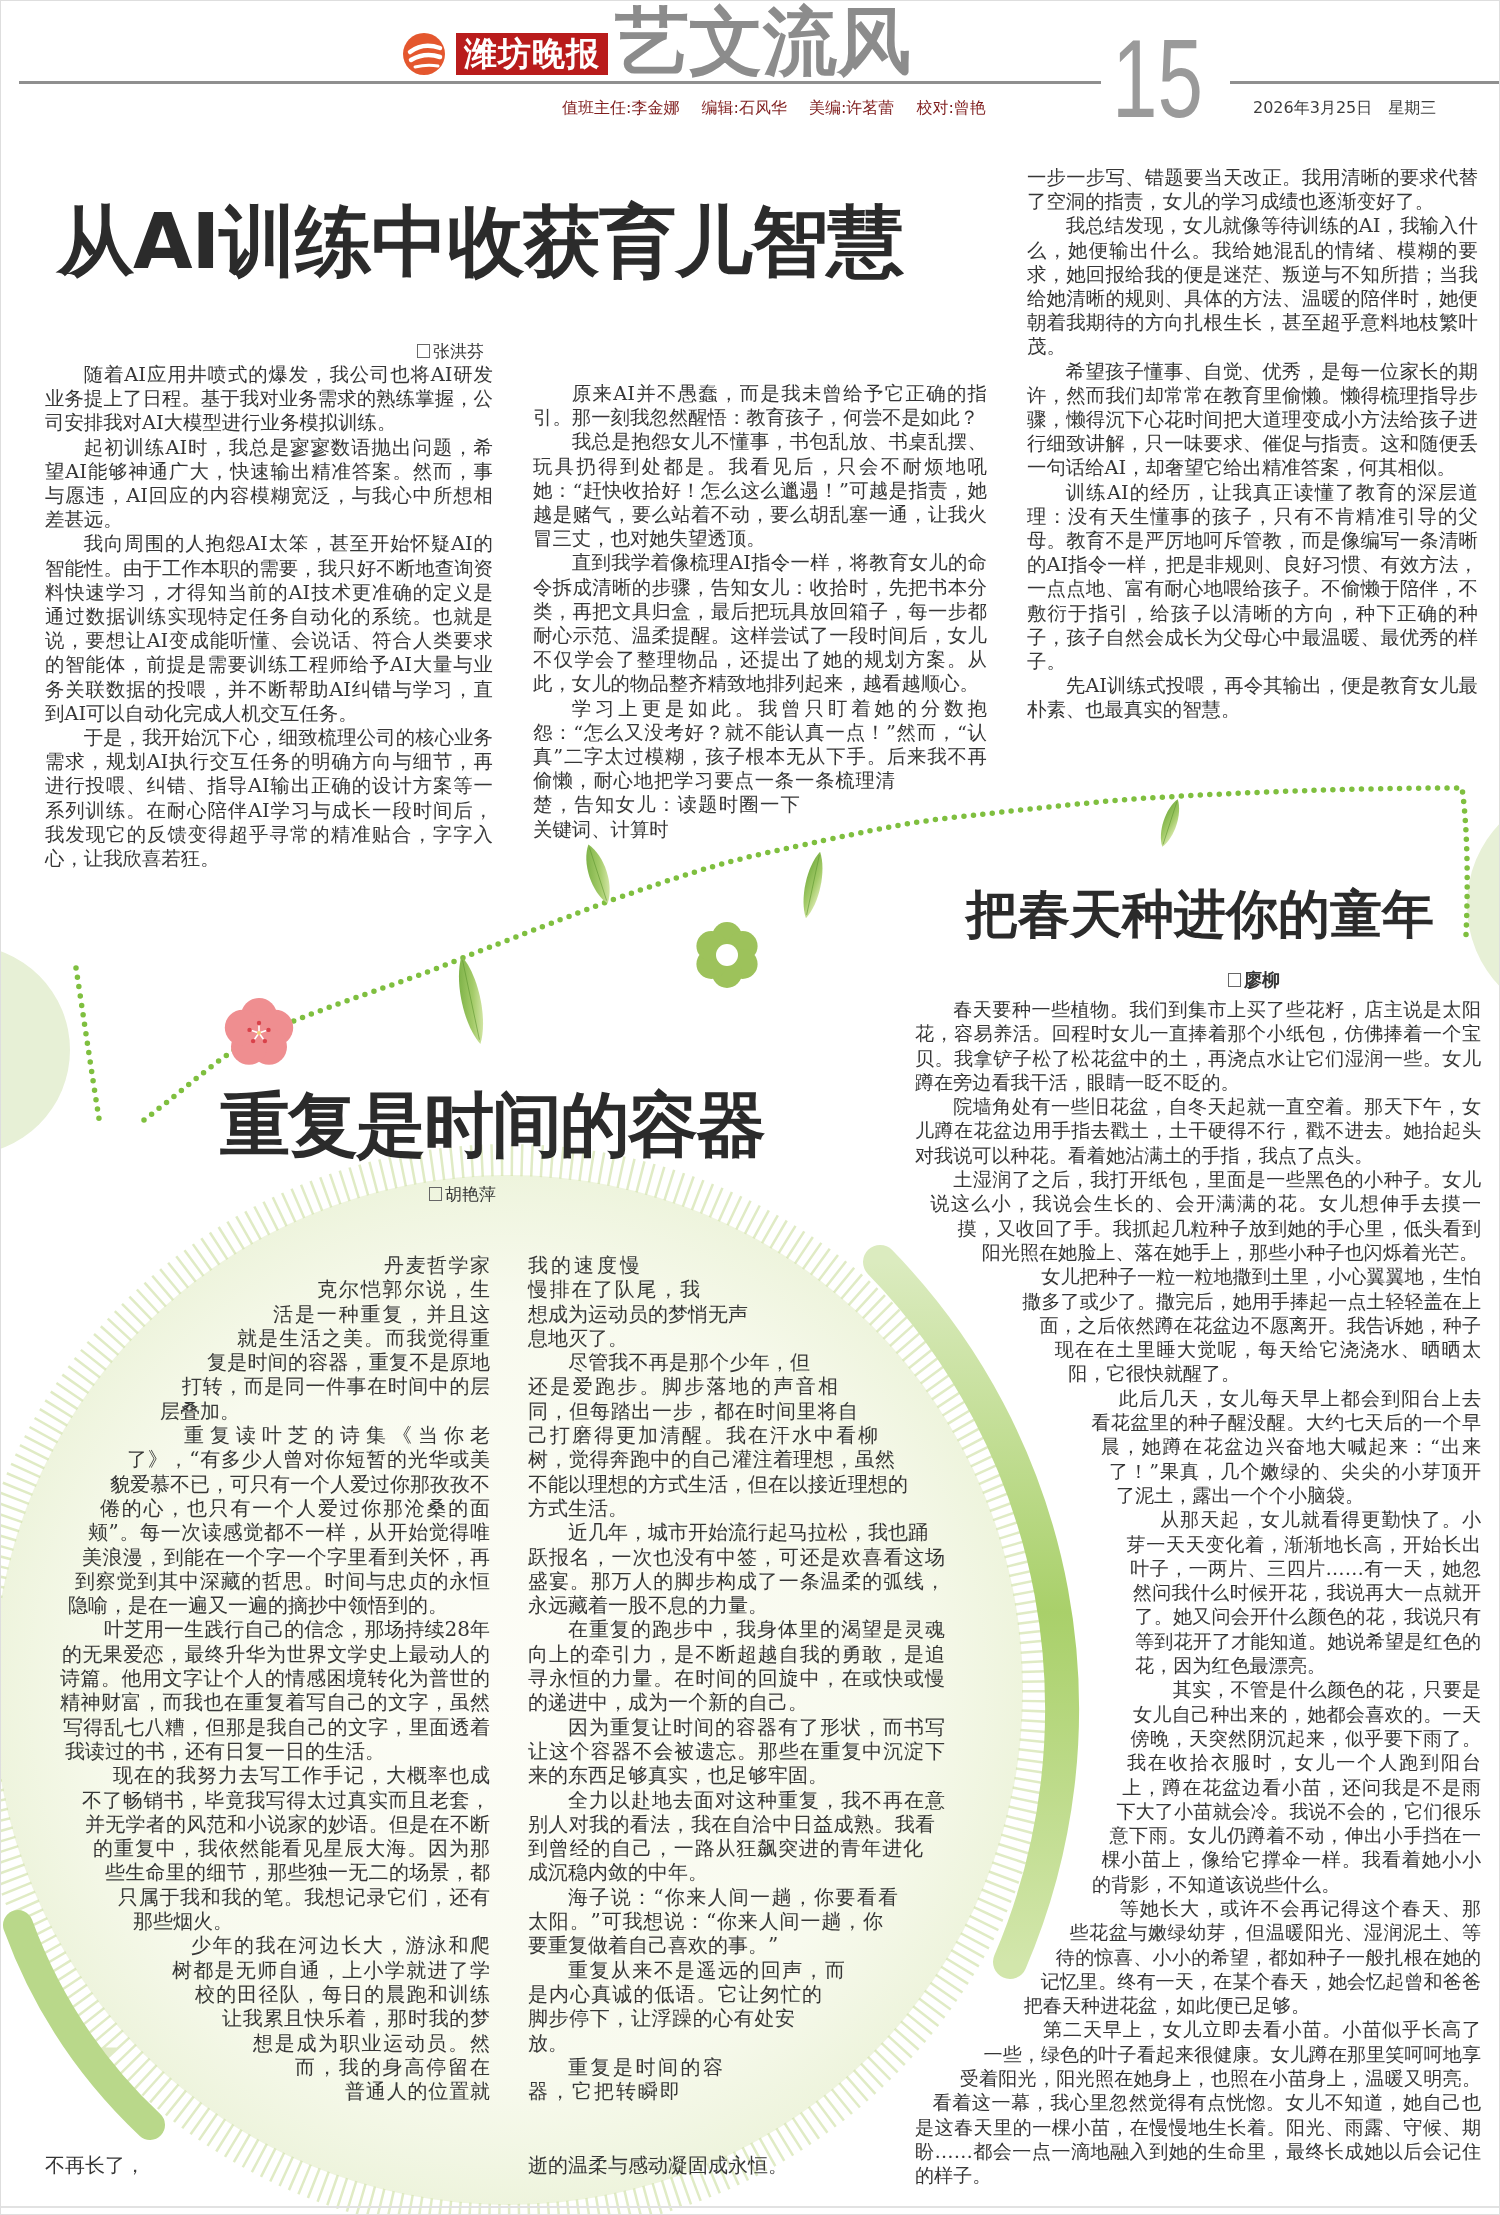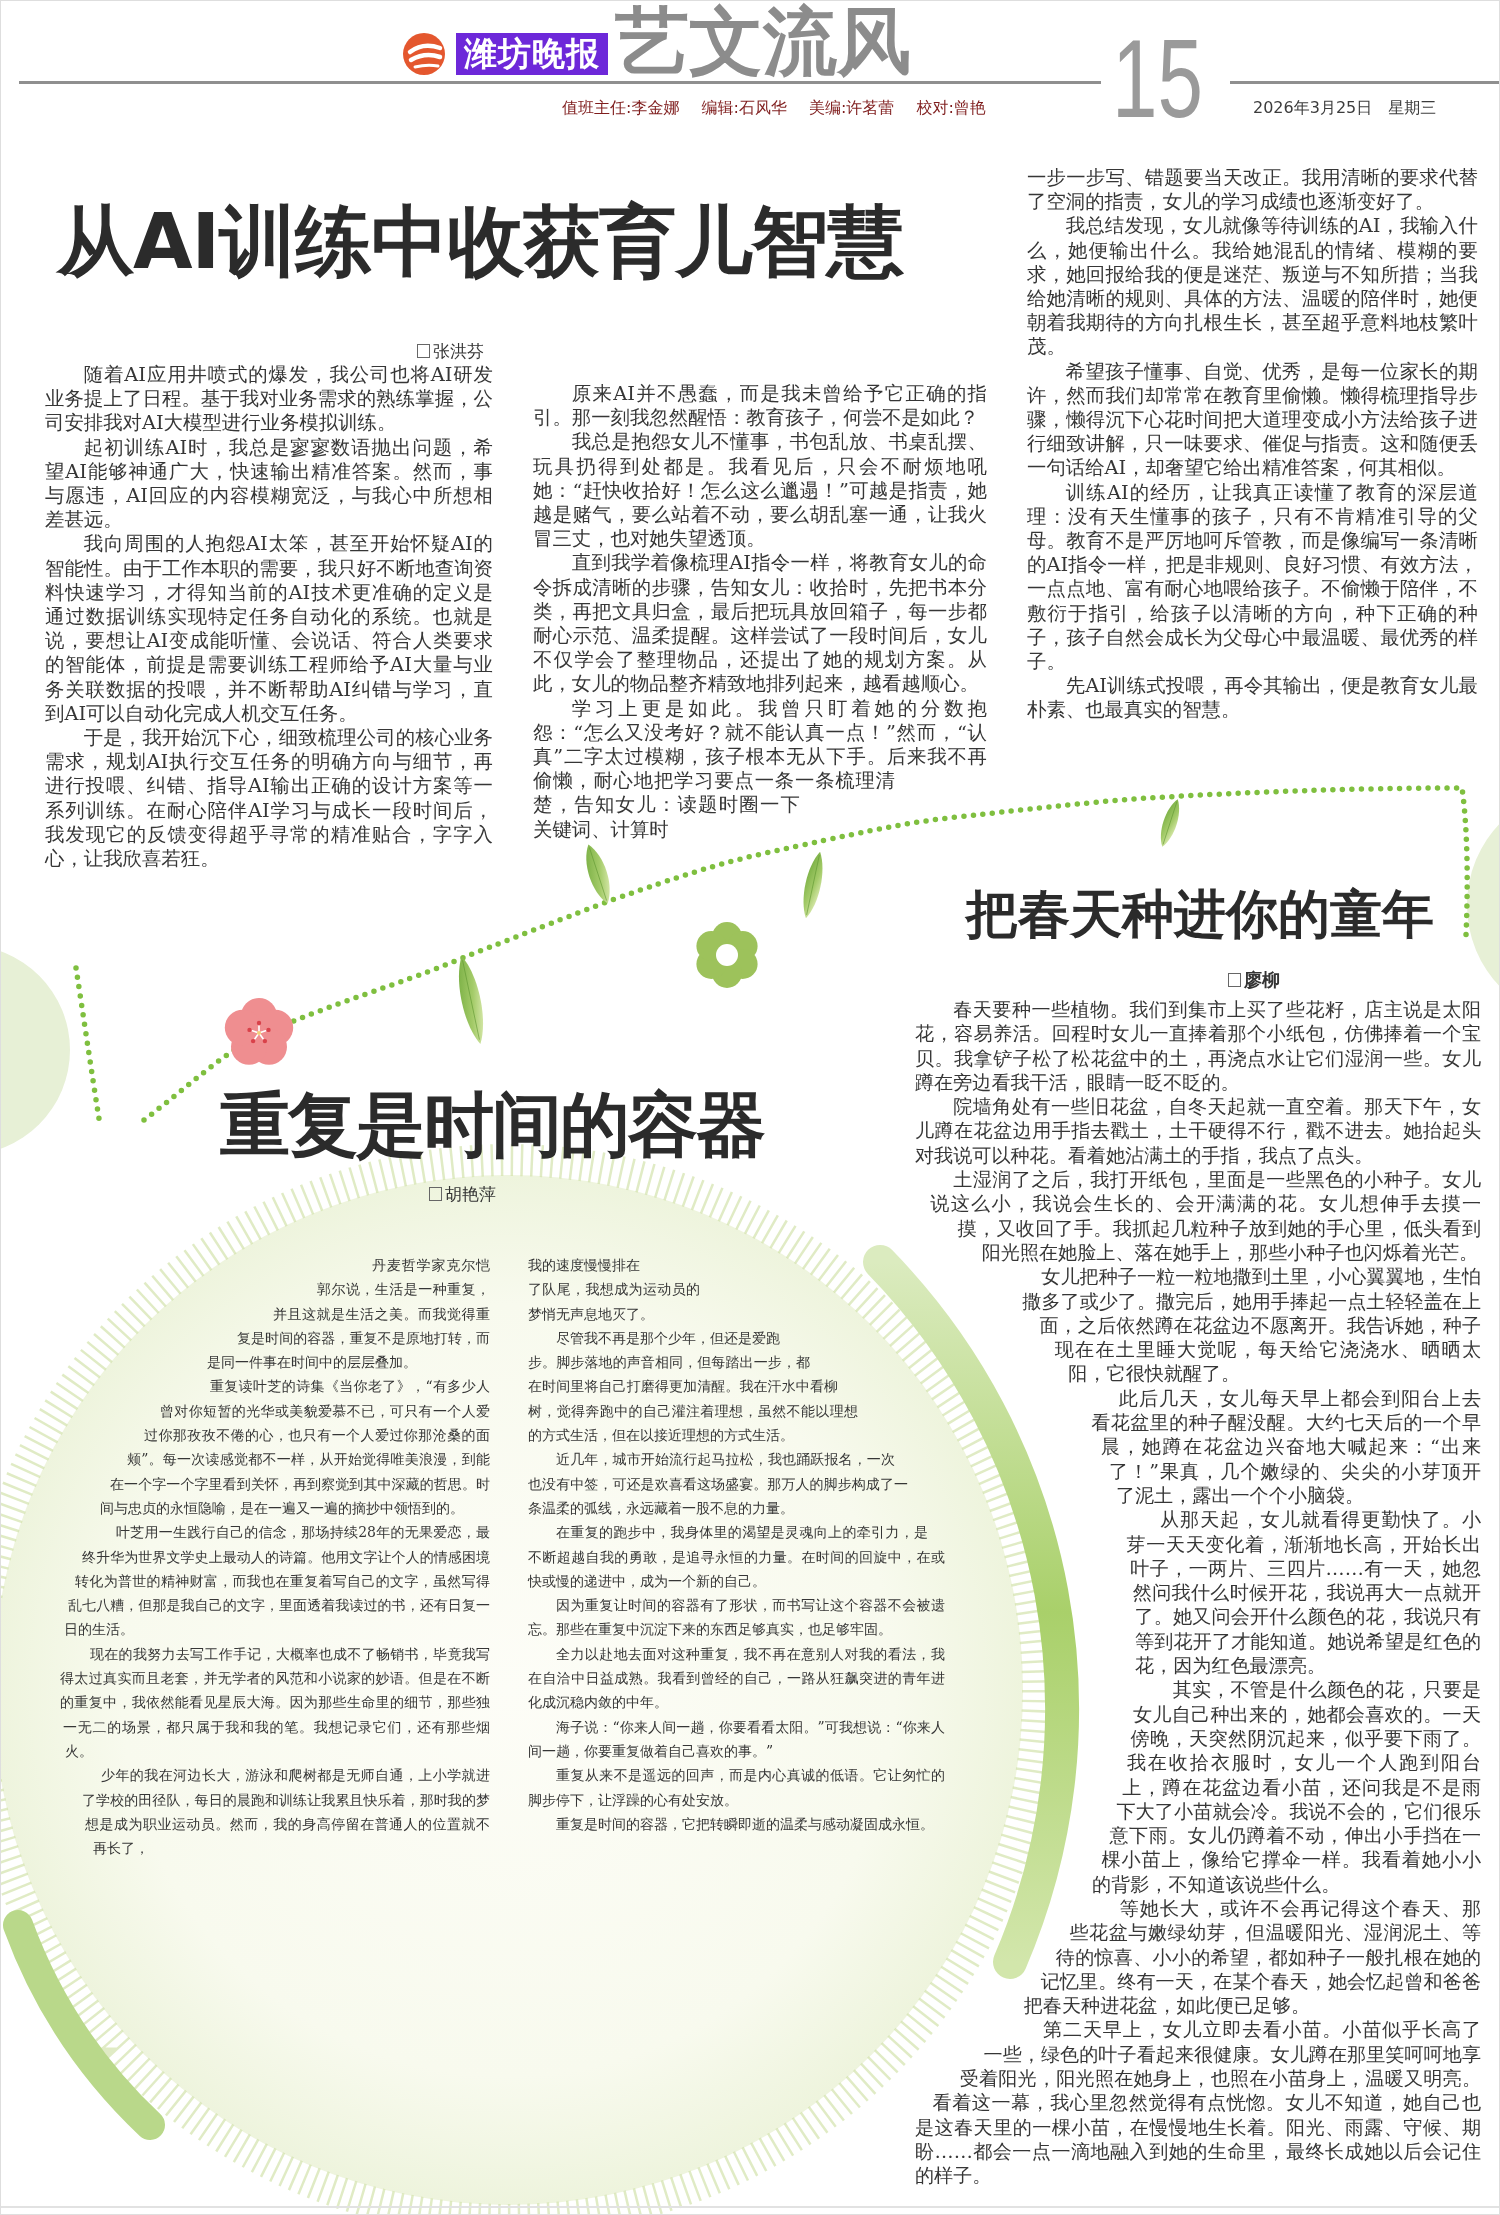--- a/index.html
+++ b/index.html
@@ -8,21 +8,21 @@
     background: #ffffff; color: #363636;
     font-family: "DejaVu Serif", serif;
   }
   .abs { position: absolute; }
   .page-border { left: 0; top: 0; width: 1498px; height: 2213px; border: 1px solid #dedede; z-index: 3; pointer-events: none; }
   .bottom-rule { left: 0; top: 2206px; width: 1500px; height: 2px; background: #e2e2e2; }
 
   
   .logo-icon { left: 401px; top: 31px; width: 48px; height: 46px; }
   .logo-box {
-    left: 456px; top: 33px; width: 152px; height: 42px; background: #6d28d9; color: #fff;
+    left: 456px; top: 33px; width: 152px; height: 42px; background: #b91c1c; color: #fff;
     font-family: "DejaVu Sans", sans-serif; font-weight: 900; font-size: 33px; line-height: 42px;
     text-align: center; letter-spacing: 1px; white-space: nowrap;
   }
   .section-title {
     left: 615px; top: 4px; font-family: "DejaVu Sans", sans-serif; font-weight: 900;
     font-size: 74px; line-height: 74px; color: #8c8c8c; white-space: nowrap;
   }
   .rule-left { left: 19px; top: 81px; width: 1082px; height: 3px; background: #8f8f8f; }
   .rule-right { left: 1230px; top: 81px; width: 270px; height: 3px; background: #8f8f8f; }
   .page-number {
@@ -46,21 +46,21 @@
   .a1-author { left: 417px; top: 341px; font-size: 17px; line-height: 20px; }
   .a2-author { left: 1228px; top: 969px; font-size: 18px; line-height: 22px; font-weight: bold; }
   .a3-author { left: 429px; top: 1184px; font-size: 17px; line-height: 20px; }
 
   
   .col { position: absolute; text-align: justify; color: #363636; z-index: 2; font-family: "DejaVu Serif", serif; }
   .col p { margin: 0; text-indent: 2em; }
   .col p.cont { text-indent: 0; }
   .a1 { font-size: 19.4px; line-height: 24.2px; }
   .a2 { font-size: 19.1px; line-height: 24.3px; }
-  .a3 { font-size: 14px; line-height: 24.3px; }
+  .a3 { font-size: 20px; line-height: 24.3px; }
 
   .a1-col1 { left: 45px; top: 363px; width: 448px; }
   .a1-col2 { left: 533px; top: 363px; width: 454px; margin-top: 19px; }
   .a1-col3 { left: 1027px; top: 166px; width: 451px; }
   .a2-body { left: 915px; top: 998px; width: 566px; }
   .a3-left { left: 45px; top: 1253px; width: 445px; }
   .a3-right { left: 528px; top: 1253px; width: 422px; }
 
   .shape-a1c2 {
     float: right; width: 454px; height: 470px;

